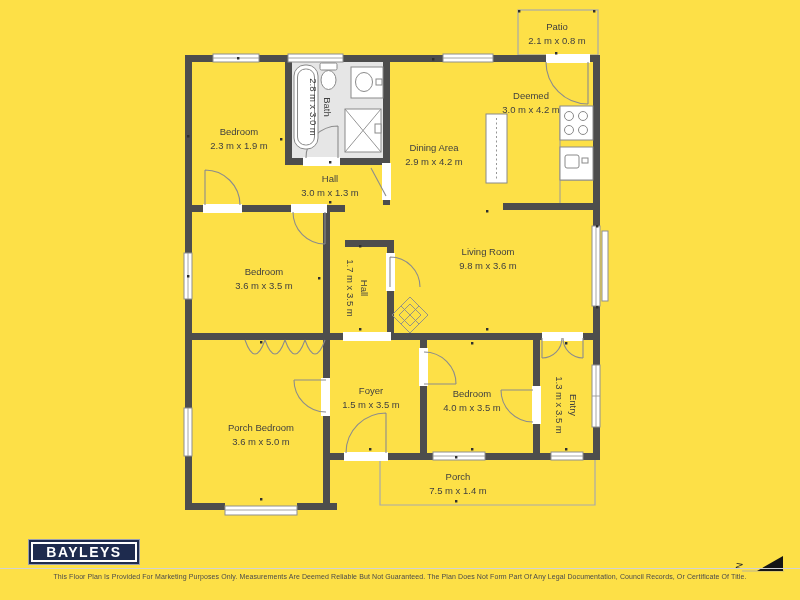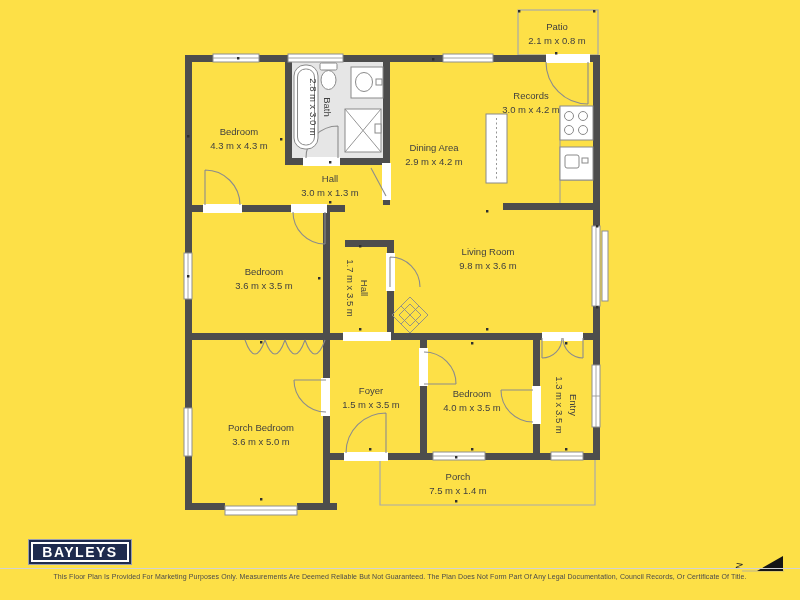--- a/index.html
+++ b/index.html
@@ -18,21 +18,21 @@
   .counter{stroke:#9a9a9a;stroke-width:1;fill:none;}
   .ticks{fill:#2f2f2f;}
   
   .rl{position:absolute;transform:translate(-50%,-50%);text-align:center;
       color:#3f3f3f;font-size:9.5px;line-height:13.5px;white-space:nowrap;}
   .rl.v{transform:translate(-50%,-50%) rotate(90deg);}
   
   .divider{position:absolute;left:0;top:568px;width:800px;height:1px;background:#d2d2d2;}
   .disclaimer{position:absolute;left:0;top:573px;width:800px;text-align:center;
       font-size:7px;color:#4a4a4a;letter-spacing:0.1px;}
-  .logo{position:absolute;left:28px;top:539px;width:104px;height:26px;
+  .logo{position:absolute;left:28px;top:539px;width:112px;height:26px;
       background:var(--logo-bg,#1e2b4e);box-sizing:border-box;border:1px solid #9a9fae;}
   .logo-inner{position:absolute;left:2px;top:2px;right:2px;bottom:2px;
       border:2px solid #fff;display:flex;align-items:center;justify-content:center;}
   .logo-text{color:#fff;font-weight:bold;font-size:14px;letter-spacing:1.5px;}
   .compass-n{position:absolute;left:736px;top:561px;font-size:9px;color:#222;
       transform:rotate(100deg);}
 </style>
 </head>
 <body>
 
@@ -180,38 +180,38 @@
       <line x1="742" y1="571" x2="784" y2="571" stroke="#aaa" stroke-width="0.8"></line>
       <polygon points="757,571 783,556 783,571" fill="#151515"></polygon>
     </g>
   </svg>
 
   <div class="rl" style="left:557px;top:33px">
     <div>Patio</div>
     <div>2.1 m x 0.8 m</div>
   </div>
   <div class="rl" style="left:531px;top:102px">
-    <div>Records</div>
+    <div>Deemed</div>
     <div>3.0 m x 4.2 m</div>
   </div>
   <div class="rl" style="left:434px;top:154px">
     <div>Dining Area</div>
     <div>2.9 m x 4.2 m</div>
   </div>
   <div class="rl v" style="left:320px;top:107px">
     <div>Bath</div>
     <div>2.8 m x 3.0 m</div>
   </div>
   <div class="rl" style="left:330px;top:185px">
     <div>Hall</div>
     <div>3.0 m x 1.3 m</div>
   </div>
   <div class="rl" style="left:239px;top:138px">
     <div>Bedroom</div>
-    <div>4.3 m x 4.3 m</div>
+    <div>2.3 m x 1.9 m</div>
   </div>
   <div class="rl" style="left:264px;top:278px">
     <div>Bedroom</div>
     <div>3.6 m x 3.5 m</div>
   </div>
   <div class="rl" style="left:488px;top:258px">
     <div>Living Room</div>
     <div>9.8 m x 3.6 m</div>
   </div>
   <div class="rl v" style="left:357px;top:288px">

